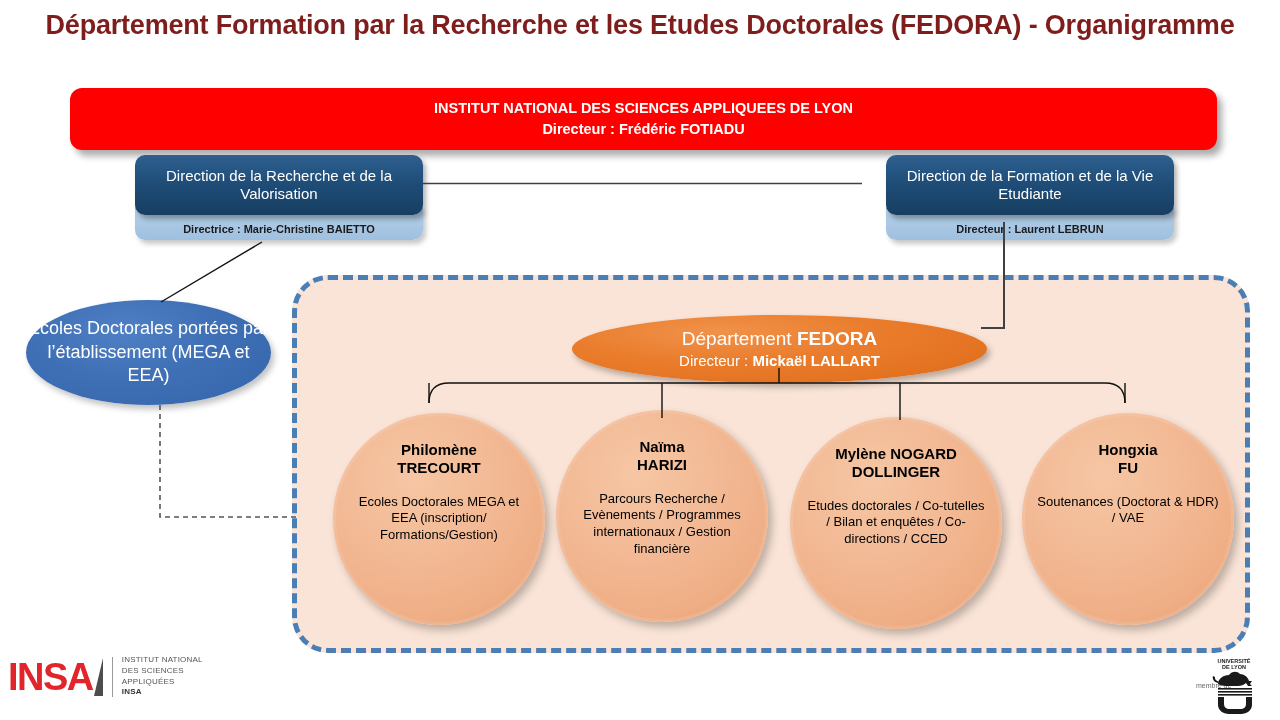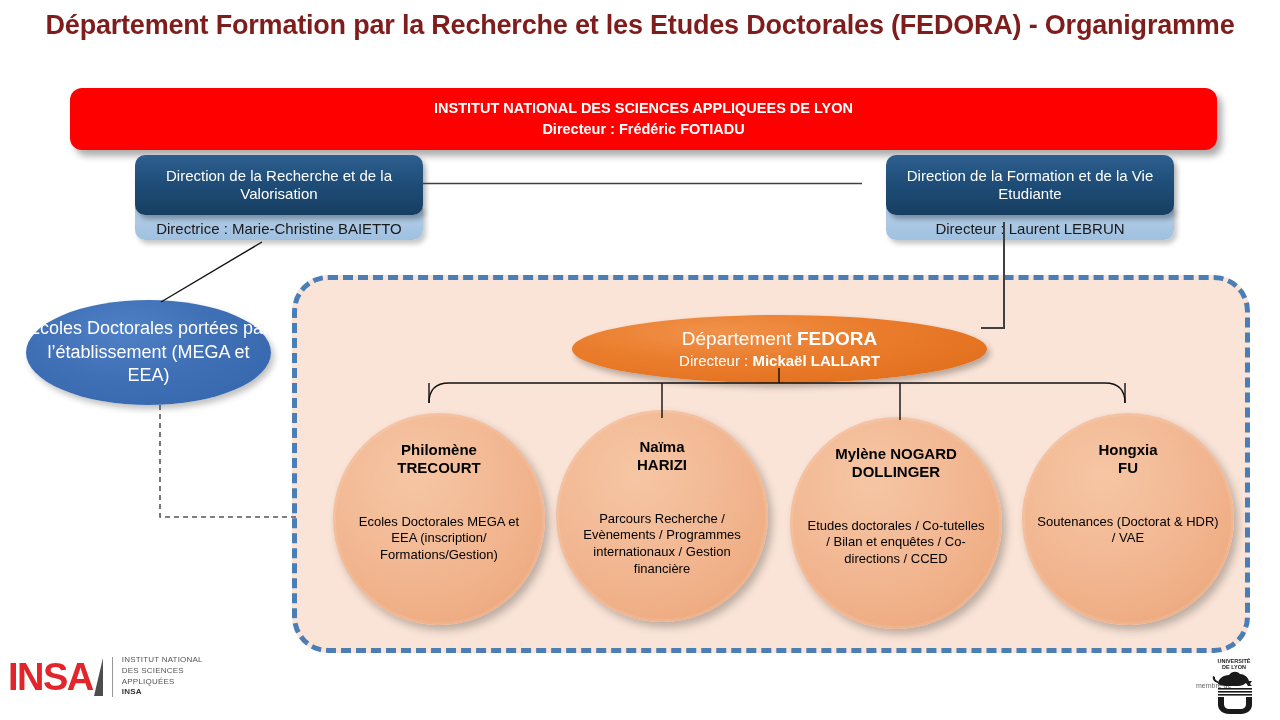--- a/index.html
+++ b/index.html
@@ -76,25 +76,26 @@
     background: linear-gradient(180deg, #b6cfe8 0%, #9fc0e0 100%);
     border-radius: 0 0 10px 10px;
     margin-top: -8px;
     padding-top: 10px;
     height: 33px;
     display: flex;
     align-items: center;
     justify-content: center;
     text-align: center;
     color: #1a1a1a;
-    font-size: 15px;
+    font-size: 11px;
     box-sizing: border-box;
     box-shadow: 3px 4px 5px rgba(0,0,0,0.22);
     position: relative;
     z-index: 1;
+    font-weight: bold;
   }
   #dir-recherche { left: 135px; top: 155px; }
   #dir-formation { left: 862px; top: 155px; padding-left: 24px; }
 
   
   .ed-ellipse {
     position: absolute;
     left: 26px;
     top: 300px;
     width: 245px;
@@ -157,21 +158,20 @@
     box-shadow: 4px 5px 8px rgba(0,0,0,0.25), inset 0 0 0 3px rgba(255,255,255,0.10);
     display: flex;
     flex-direction: column;
     align-items: center;
     justify-content: flex-start;
     text-align: center;
     box-sizing: border-box;
     padding: 28px 14px 10px 14px;
     color: #000000;
     z-index: 3;
-    gap: 20px;
   }
   .person .p-name {
     font-weight: bold;
     font-size: 15px;
     line-height: 1.22;
   }
   .person .p-role {
     font-size: 13px;
     line-height: 1.3;
     margin-top: 16px;

